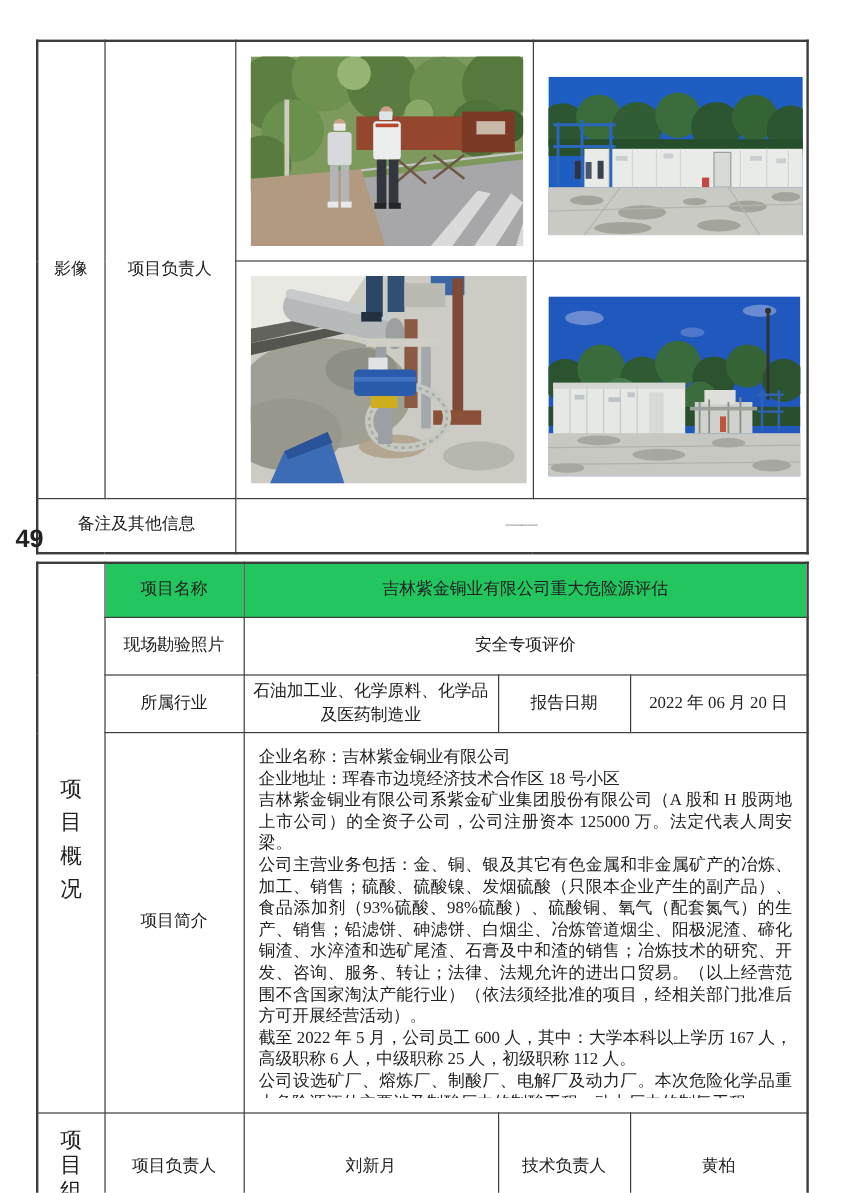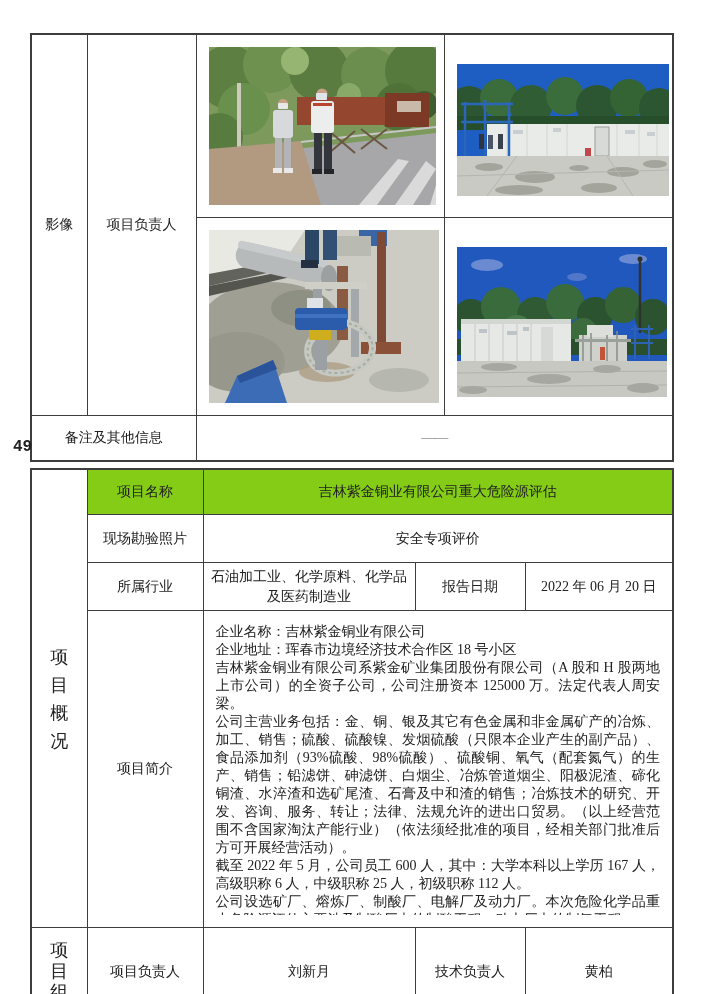--- a/index.html
+++ b/index.html
@@ -25,39 +25,39 @@
   .t2{top:468px;width:642px;}
 
   td.photo-cell{background:#ffffff;}
   td.pc-top-right,td.pc-bottom-right{vertical-align:top;}
   .photo{display:block;margin:0 auto;}
   .pc-top-right .photo{margin-top:7px;}
   .pc-bottom-right .photo{margin-top:10px;}
 
   .dash span{color:#8f8f8f;letter-spacing:-1px;}
 
-  td.blue{background:#84cc16;}
+  td.blue{background:#22c55e;}
 
   .vstack{
     display:inline-block;width:1.1em;
     word-break:break-all;line-height:28px;font-size:18px;
   }
   .vstack.v3{line-height:21px;}
 
   td.profile-cell{vertical-align:top;text-align:left;padding:3px 5px 0 5px;}
   .profile{height:292px;overflow:hidden;}
   .profile p{
     margin:0;font-size:14px;line-height:18px;
     text-align:justify;
   }
 
   .page-num{
     position:absolute;left:13px;top:438px;
-    font-size:16px;font-weight:bold;
-    font-family:Liberation Mono, monospace;
+    font-size:21px;font-weight:bold;
+    font-family:Liberation Sans, sans-serif;
   }
 </style>
 </head>
 <body>
 
 <div class="doc">
 
   <table class="tbl t1">
     <colgroup>
       <col style="width:56px">

